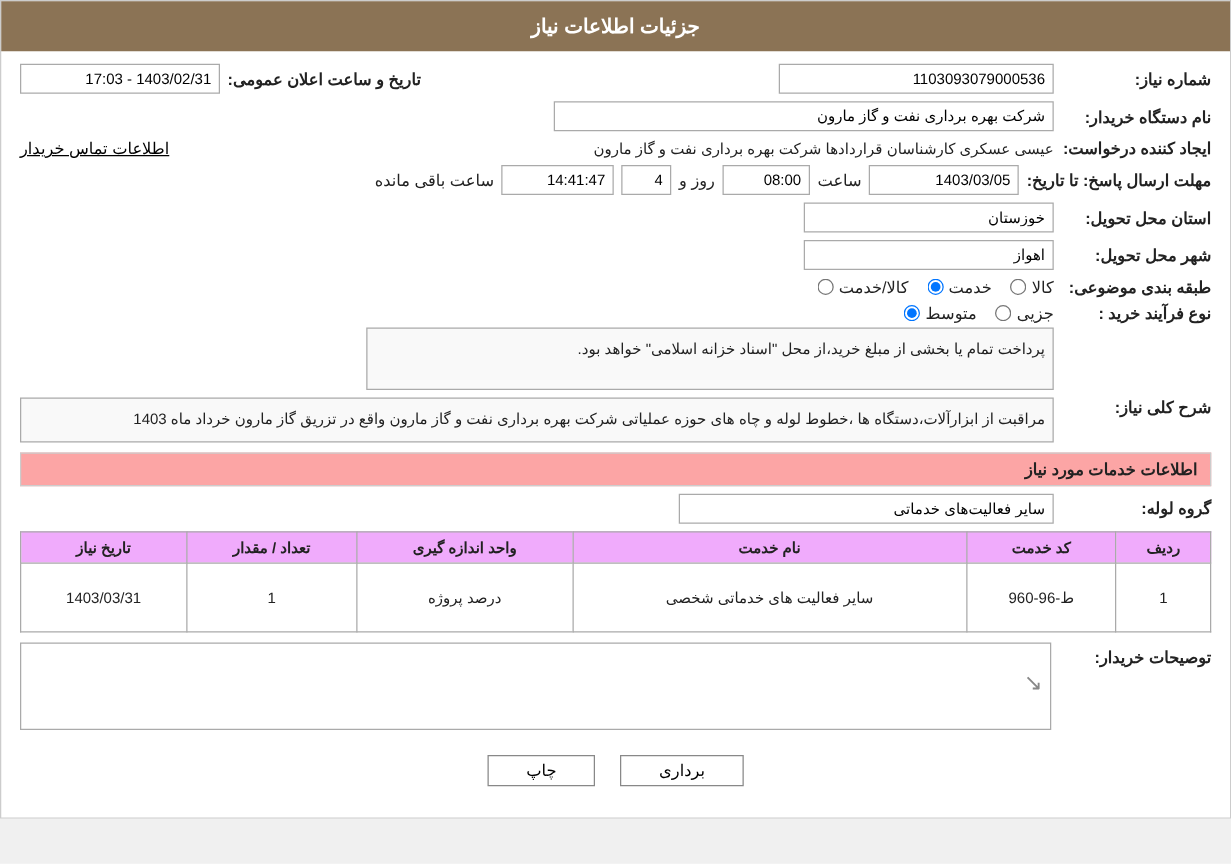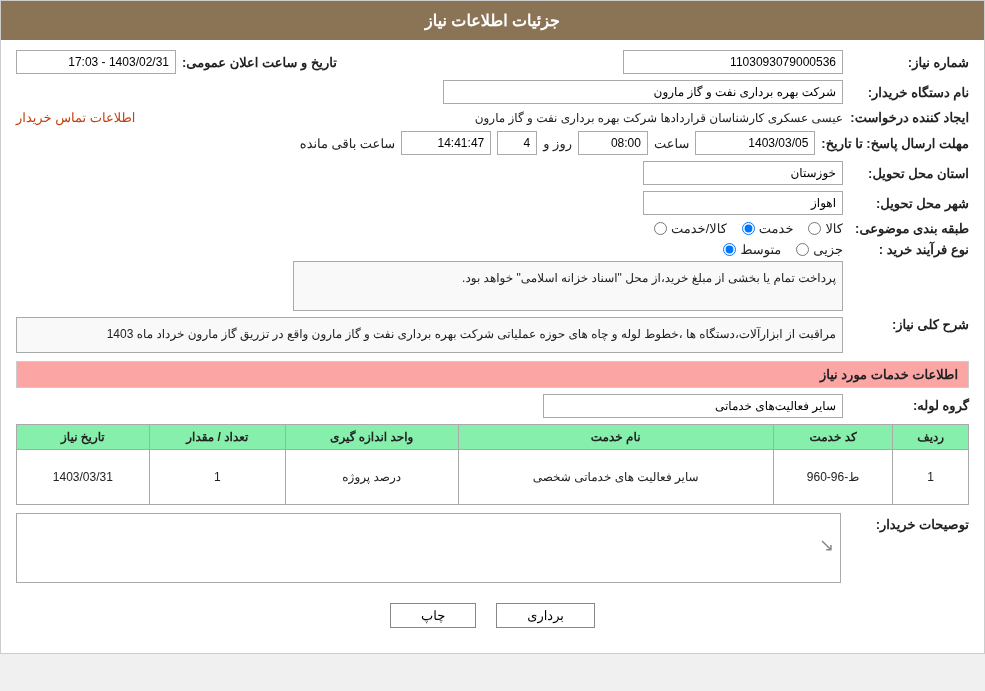--- a/index.html
+++ b/index.html
@@ -47,21 +47,22 @@
       border: 1px solid #aaa;
       background: #fff;
       padding: 3px 6px;
       height: 24px;
       font-size: 12px;
       direction: rtl;
     }
     .input-wide { width: 220px; }
     .input-medium { width: 160px; }
     .blue-link {
-      color: #c2410c;
+      color: #000000;
+      text-decoration: underline;
       cursor: pointer;
     }
     .section-header {
       background: #fca5a5;
       border: 1px solid #ccc;
       padding: 5px 10px;
       font-weight: bold;
       margin: 8px 0 6px 0;
       text-align: right;
     }
@@ -85,21 +86,21 @@
       text-align: right;
       min-height: 50px;
     }
     table.data-table {
       width: 100%;
       border-collapse: collapse;
       margin-bottom: 8px;
       font-size: 12px;
     }
     table.data-table th {
-      background: #86efac;
+      background: #f0abfc;
       border: 1px solid #aaa;
       padding: 5px 8px;
       text-align: center;
     }
     table.data-table td {
       border: 1px solid #aaa;
       padding: 20px 8px;
       text-align: center;
     }
     table.data-table tr:nth-child(even) td { background: #f5f5f5; }

